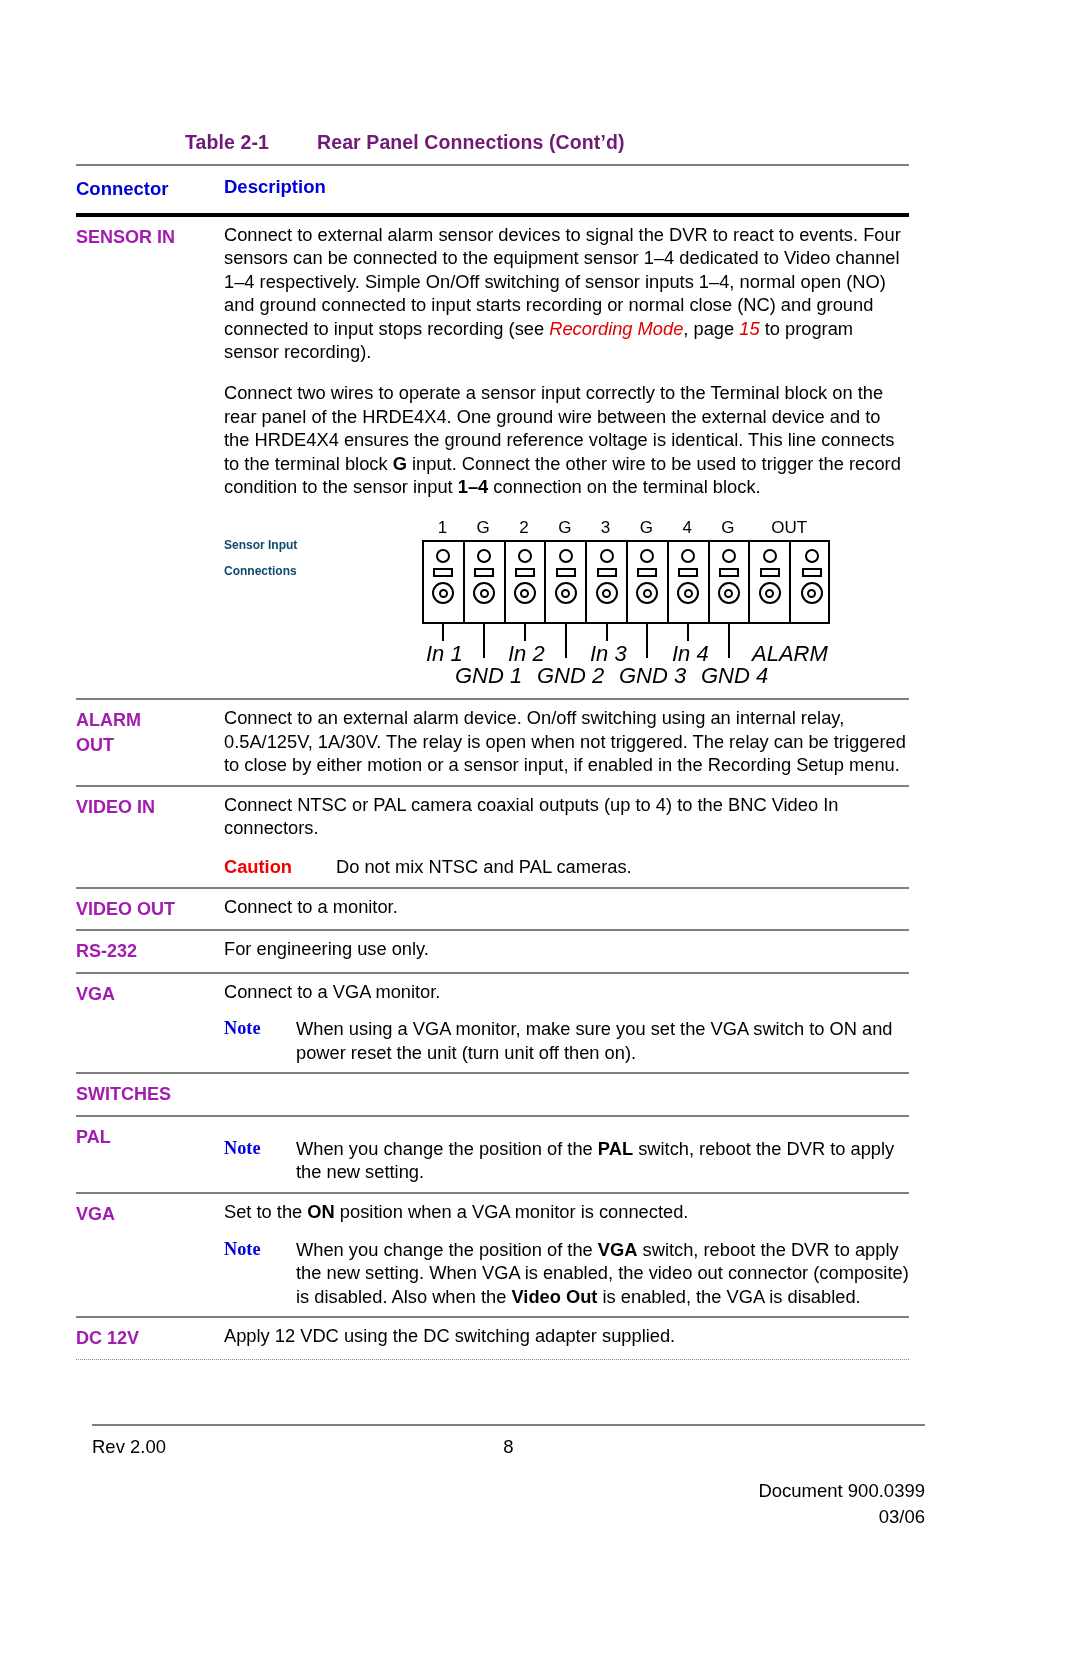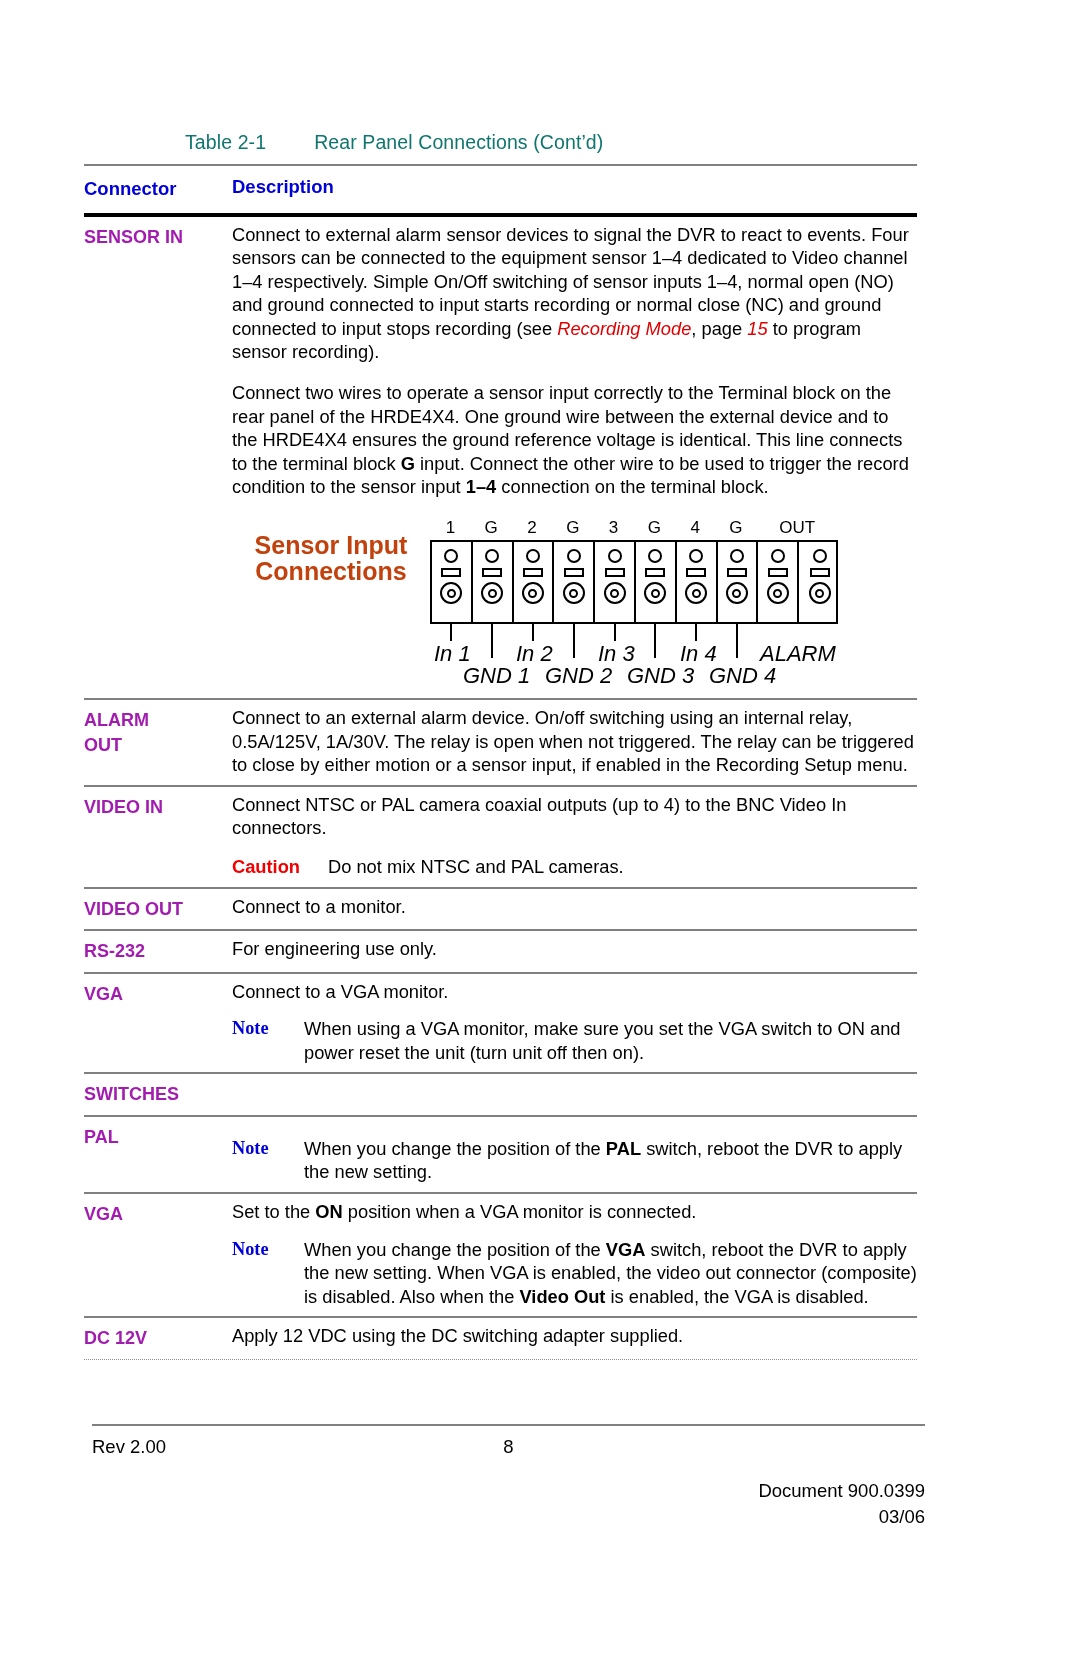--- a/index.html
+++ b/index.html
@@ -23,31 +23,31 @@
     box-sizing: border-box;
     padding: 0;
   }
 
   
   .table-title {
     position: absolute;
     left: 185px;
     top: 131px;
     font-size: 19.5px;
-    font-weight: normal;
-    color: #0f766e;
+    font-weight: bold;
+    color: #701a75;
     letter-spacing: 0.1px;
     white-space: nowrap;
   }
   .table-title .tt-num { margin-right: 48px; }
 
   
   .tbl {
     position: absolute;
-    left: 84px;
+    left: 76px;
     top: 164px;
     width: 833px;
   }
   .rule-thin {
     height: 2px;
     background: #808080;
     width: 100%;
   }
   .rule-thick {
     height: 4px;
@@ -106,38 +106,38 @@
   }
   .indent-note .nl {
     flex: 0 0 72px;
     padding-left: 0px;
     font-family: Liberation Serif, serif;
   }
   .indent-note .nb { flex: 1 1 auto; }
   .caution-line {
     display: flex;
     margin-top: 15px;
+    gap: 16px;
   }
   .caution-line .cl { flex: 0 0 96px; }
   .caution-line .cb { flex: 1 1 auto; }
 
   
   .sensorblock {
     display: flex;
     align-items: flex-start;
     margin-top: 19px;
   }
   .sensor-label {
     flex: 0 0 198px;
-    font-size: 25px;
+    font-size: 12px;
     font-weight: bold;
-    color: #c2410c;
+    color: #0c4a6e;
     line-height: 26px;
     padding-top: 14px;
-    text-align: center;
   }
   .diagram {
     position: relative;
     width: 420px;
     height: 172px;
   }
   .term-top-labels {
     display: flex;
     width: 408px;
     margin-left: 0px;

